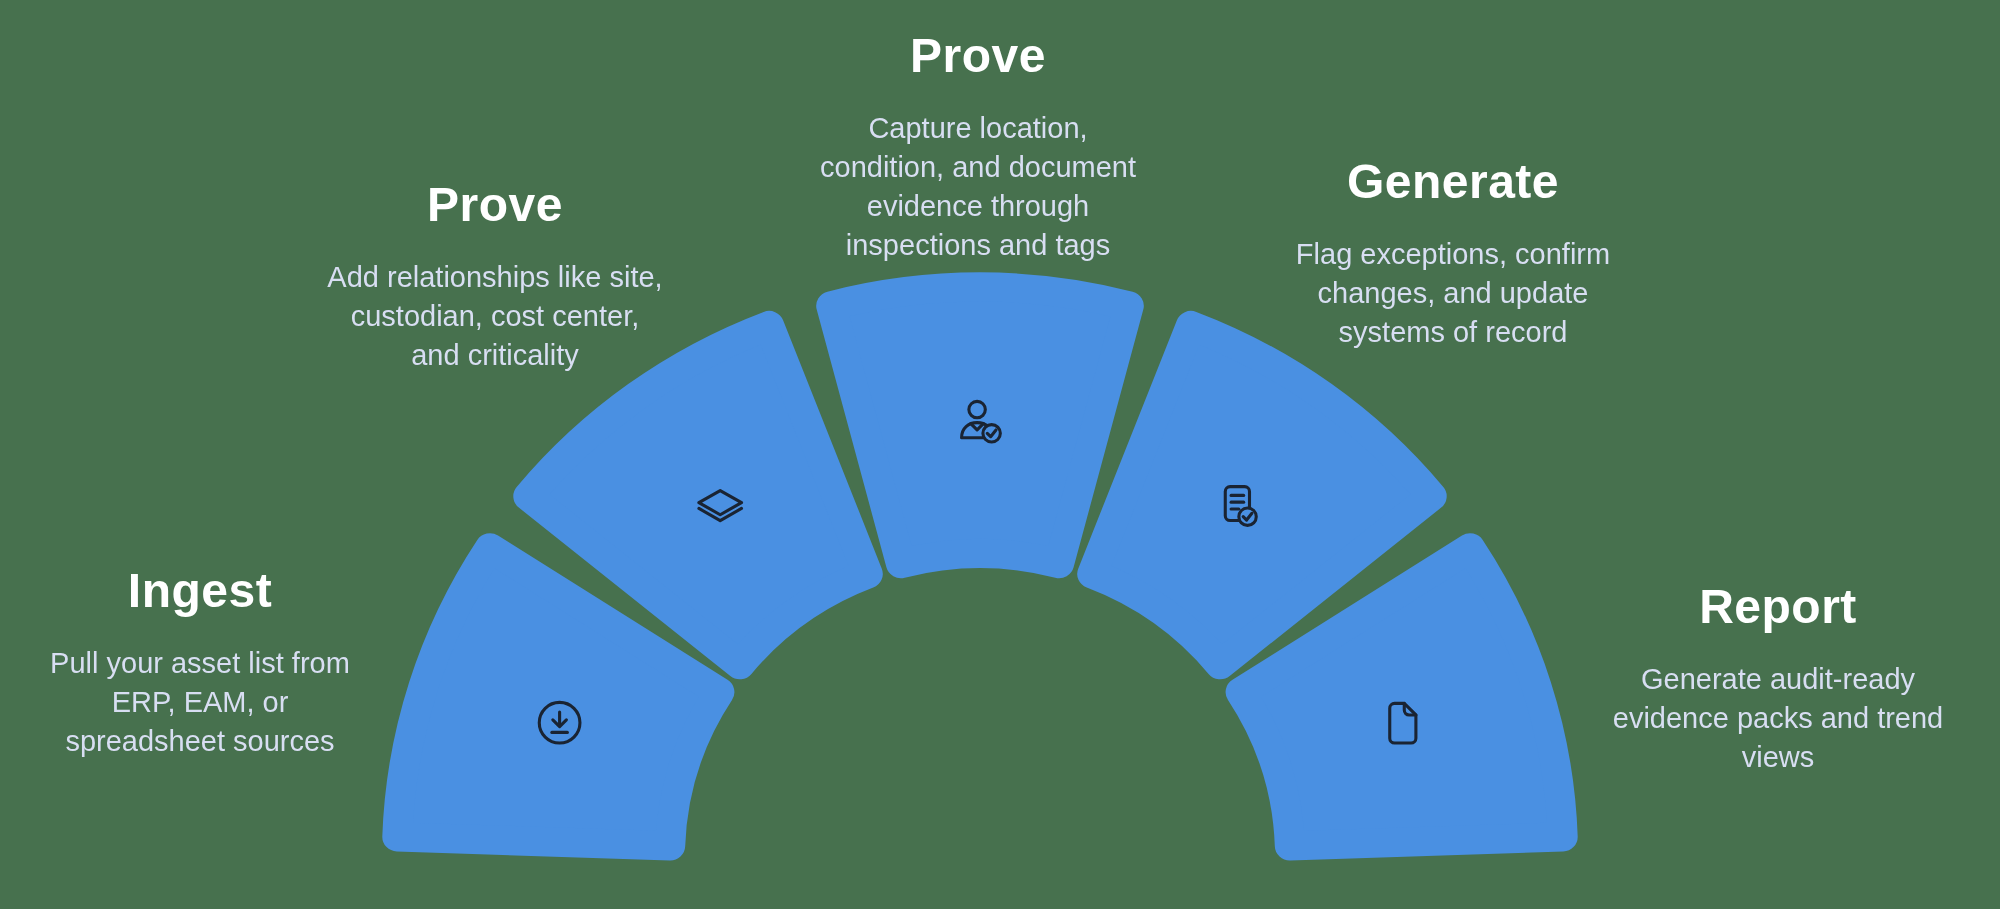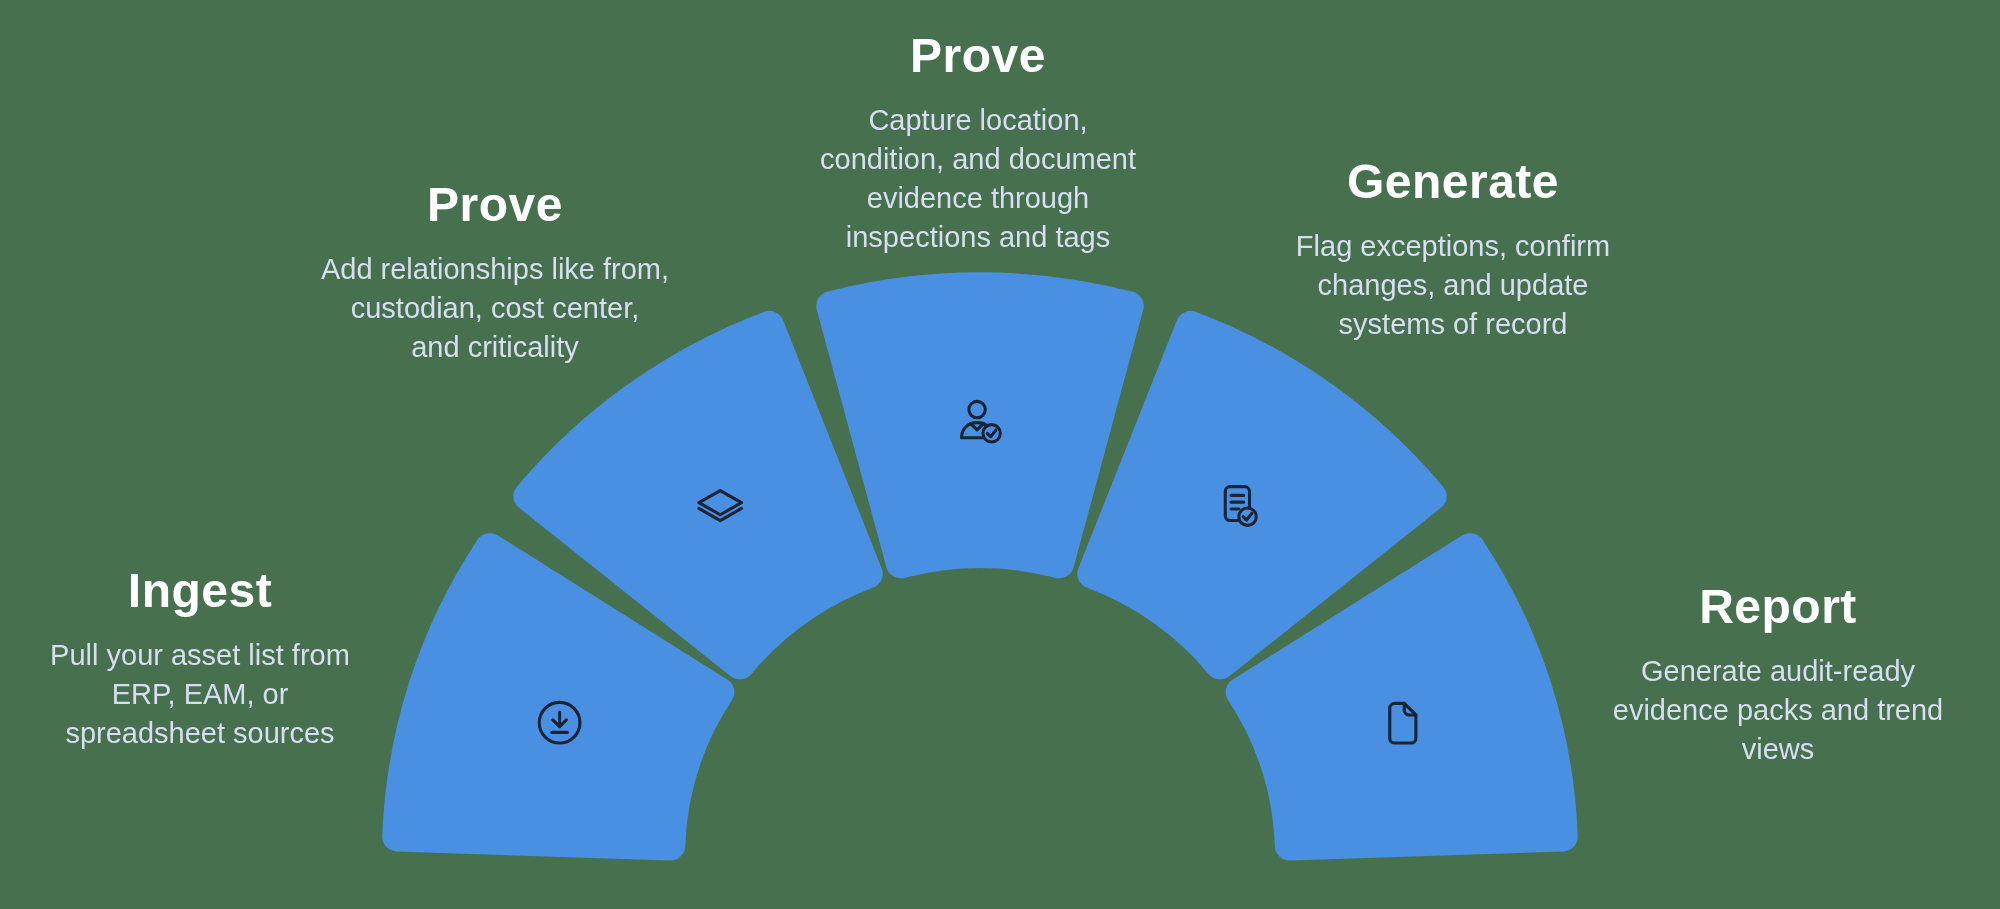--- a/index.html
+++ b/index.html
@@ -37,21 +37,21 @@
   .stage-label h2{
     margin:0;
     font-size:48px;
     line-height:54px;
     font-weight:bold;
     color:var(--title);
     letter-spacing:0.5px;
     text-align:center;
   }
   .stage-label p{
-    margin:18px 0 0 0;
+    margin:26px 0 0 0;
     font-size:29px;
     line-height:39px;
     font-weight:normal;
     color:var(--desc);
     white-space:pre-line;
   }
   #label-ingest   {left:-50px;  top:564px;}
   #label-enrich   {left:245px;  top:178px;}
   #label-prove    {left:728px;  top:29px;}
   #label-reconcile{left:1203px; top:155px;}
@@ -113,21 +113,21 @@
 
   <div class="stage-label" id="label-ingest">
     <h2>Ingest</h2>
     <p>Pull your asset list from
 ERP, EAM, or
 spreadsheet sources</p>
   </div>
 
   <div class="stage-label" id="label-enrich">
     <h2>Prove</h2>
-    <p>Add relationships like from,
+    <p>Add relationships like site,
 custodian, cost center,
 and criticality</p>
   </div>
 
   <div class="stage-label" id="label-prove">
     <h2>Prove</h2>
     <p>Capture location,
 condition, and document
 evidence through
 inspections and tags</p>

